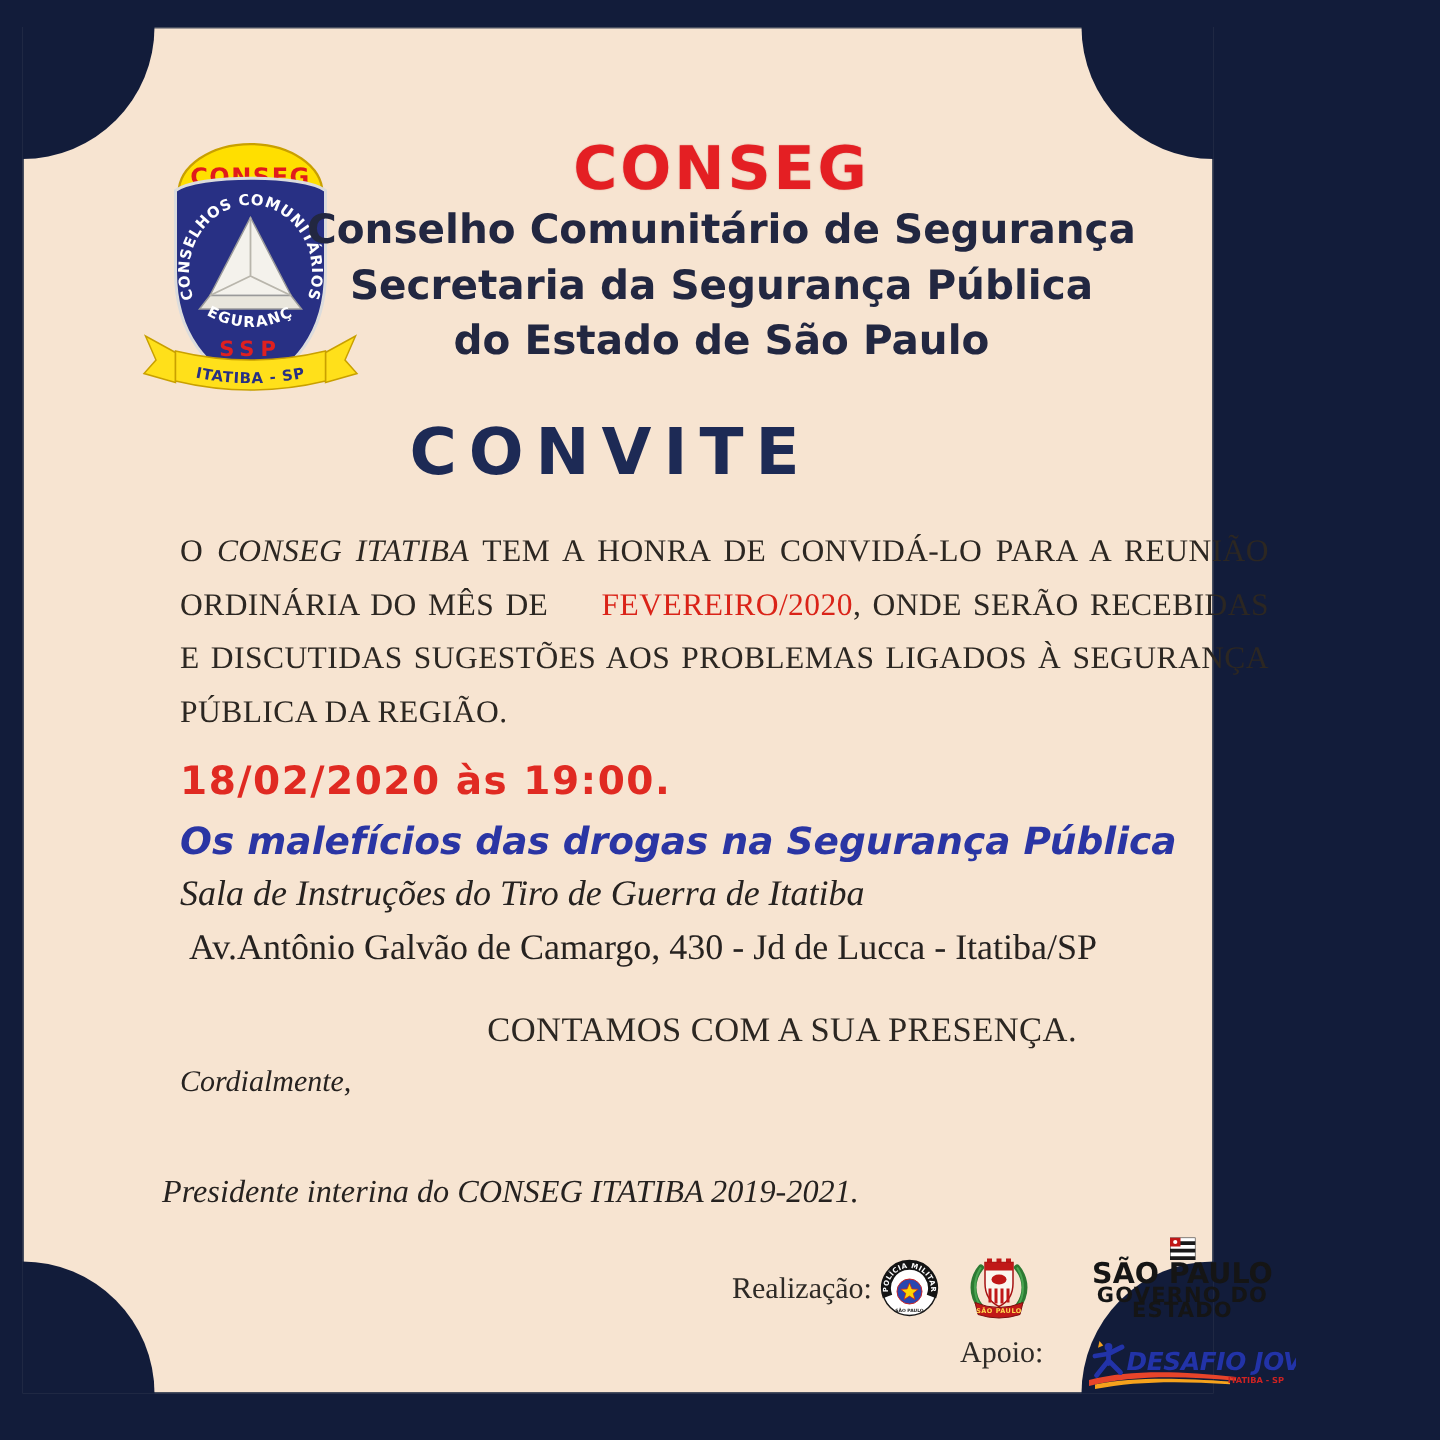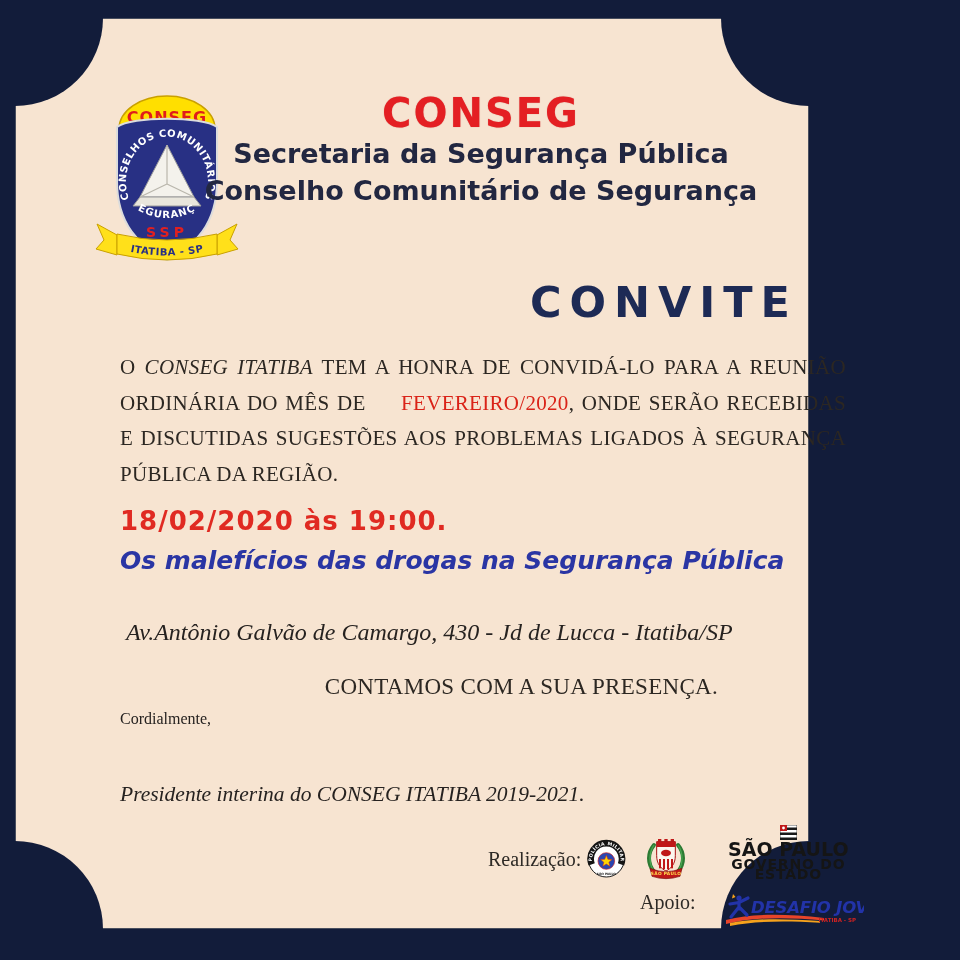--- a/index.html
+++ b/index.html
@@ -18,38 +18,38 @@
 
   .disp { font-family:"DejaVu Sans", sans-serif; font-weight:bold; }
 
   .logo-wrap { position:absolute; left:70px; top:66px; width:162px; height:180px; }
 
   .header-block { position:absolute; left:185px; top:72px; width:560px; text-align:center; }
   .header-title { font-size:40px; color:#e41f23; letter-spacing:2px; line-height:44px;
                   text-shadow:0 0 1px rgba(160,0,0,.4); }
   .header-line { font-size:27px; color:#222741; line-height:37px; }
 
-  .convite { position:absolute; left:0; right:10px; top:258px; text-align:right;
+  .convite { position:absolute; left:0; right:10px; top:258px; text-align:center;
              font-size:43px; letter-spacing:8px; color:#1d2a55; }
 
   .paragraph { position:absolute; left:104px; top:331px; width:726px;
                font-size:21px; line-height:35.5px; color:#2c2722;
                text-align:justify; letter-spacing:.3px; }
   .paragraph .red { color:#da2318;margin-left:28px; }
   .paragraph i { font-style:italic; }
 
   .evt-date  { position:absolute; left:104px; top:487px; font-size:26px; color:#e02a22; letter-spacing:1px; }
   .evt-topic { position:absolute; left:104px; top:527px; font-size:25px; color:#2a35a4; font-style:italic;text-align:right; }
   .evt-venue { position:absolute; left:104px; top:564px; font-size:24px; font-style:italic; color:#262220; }
-  .evt-addr  { position:absolute; left:110px; top:600px; font-size:24px; font-style:italic; color:#262220;text-align:right; }
+  .evt-addr  { position:absolute; left:110px; top:600px; font-size:24px; color:#262220;text-align:right; }
 
   .presence { position:absolute; right:90px; top:655px; font-size:23px; color:#2c2722; letter-spacing:.3px; }
-  .regards  { position:absolute; left:104px; top:691px; font-size:16px; color:#262220; }
+  .regards  { position:absolute; left:104px; top:691px; font-size:20px; font-style:italic; color:#262220; }
   .sig-name { position:absolute; left:104px; top:727px; font-size:24px; font-style:italic; color:#262220; }
-  .sig-role { position:absolute; left:104px; top:763px; font-size:21.5px; font-style:italic; color:#262220; }
+  .sig-role { position:absolute; left:92px; top:763px; font-size:21.5px; font-style:italic; color:#262220; }
 
   .foot-row1 { position:absolute; left:428px; top:810px; display:flex; align-items:center; }
   .foot-row2 { position:absolute; left:580px; top:872px; display:flex; }
   .foot-label { font-size:20px; color:#2e2a26;margin-left:44px; }
 
   .pm-logo   { margin-left:6px; }
   .coat-logo { margin-left:18px; }
 
   .spgov { position:relative; margin-left:38px; text-align:center;
            font-family:"DejaVu Sans", sans-serif; font-weight:bold; color:#151515; }
@@ -92,30 +92,32 @@
       <polygon points="130,150 150,139 143,155 151,164 130,170" fill="#ffe01a" stroke="#c9a000" stroke-width="1"></polygon>
       <path d="M30,149 Q80,161 130,149 L130,169 Q80,181 30,169 Z" fill="#ffe01a" stroke="#c9a000" stroke-width="1"></path>
       <text font-family="DejaVu Sans, sans-serif" font-weight="bold" font-size="10" fill="#283084" letter-spacing=".5">
         <textPath href="#ribArc" startOffset="50%" text-anchor="middle">ITATIBA - SP</textPath>
       </text>
     </svg>
   </div>
 
   <div class="header-block">
     <div class="disp header-title">CONSEG</div>
+    <div class="disp header-line">Conselho Comunitário de Segurança</div>
     <div class="disp header-line">Secretaria da Segurança Pública</div>
-    <div class="disp header-line">Conselho Comunitário de Segurança</div>
+    <div class="disp header-line">do Estado de São Paulo</div>
   </div>
 
   <div class="disp convite">CONVITE</div>
 
   <p class="paragraph"><span>O </span><i>CONSEG ITATIBA</i><span> TEM A HONRA DE  CONVIDÁ-LO PARA A REUNIÃO ORDINÁRIA DO MÊS DE </span><span class="red">FEVEREIRO/2020</span><span>, ONDE SERÃO RECEBIDAS E DISCUTIDAS SUGESTÕES AOS PROBLEMAS  LIGADOS À SEGURANÇA PÚBLICA DA REGIÃO.</span></p>
 
   <div class="disp evt-date">18/02/2020  às 19:00.</div>
   <div class="disp evt-topic">Os malefícios das drogas na Segurança Pública</div>
+  <div class="evt-venue">Sala de Instruções do Tiro de Guerra de Itatiba</div>
   <div class="evt-addr">Av.Antônio Galvão de Camargo, 430 - Jd de Lucca - Itatiba/SP</div>
 
   <div class="presence">CONTAMOS COM A SUA PRESENÇA.</div>
   <div class="regards">Cordialmente,</div>
   <div class="sig-role">Presidente interina  do CONSEG ITATIBA 2019-2021.</div>
 
   <div class="foot-row1">
     <span class="foot-label">Realização:</span>
 
     <svg class="pm-logo" width="58" height="58" viewBox="0 0 58 58">

